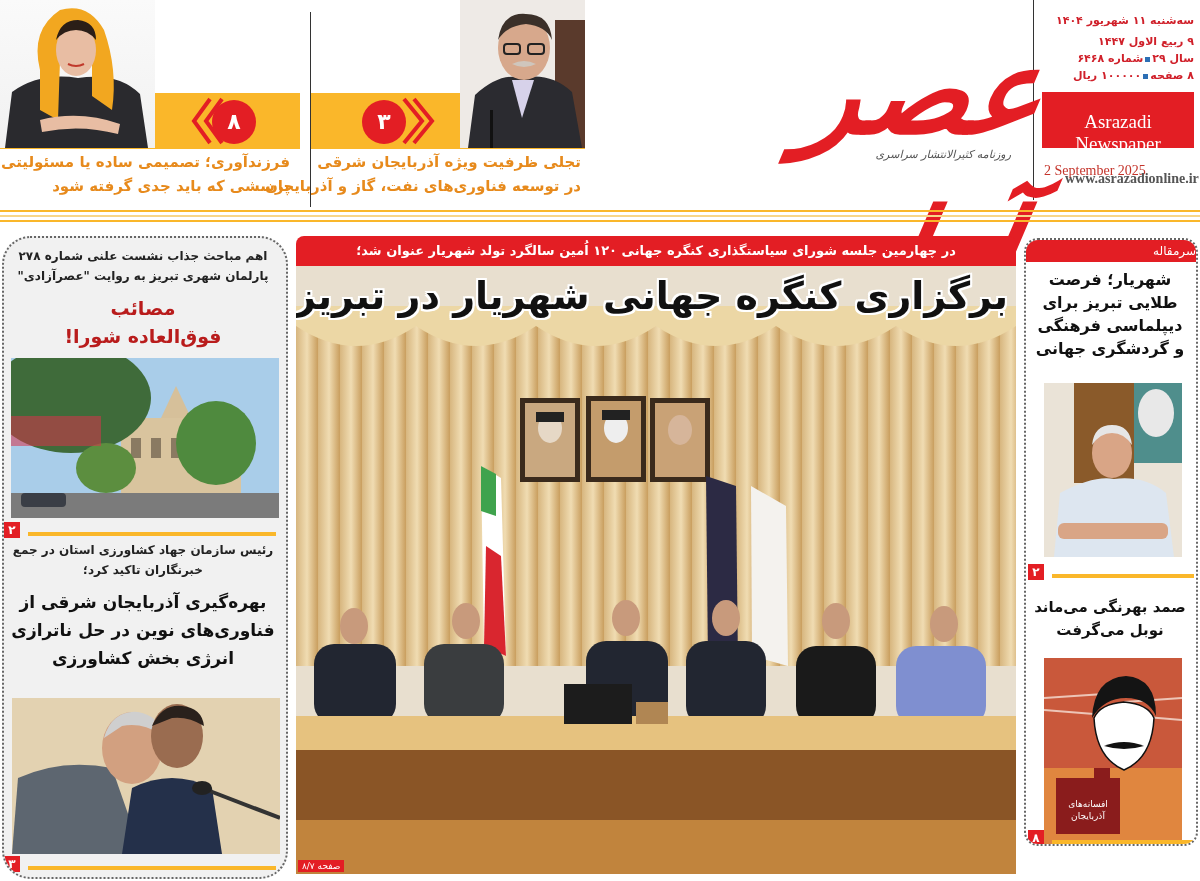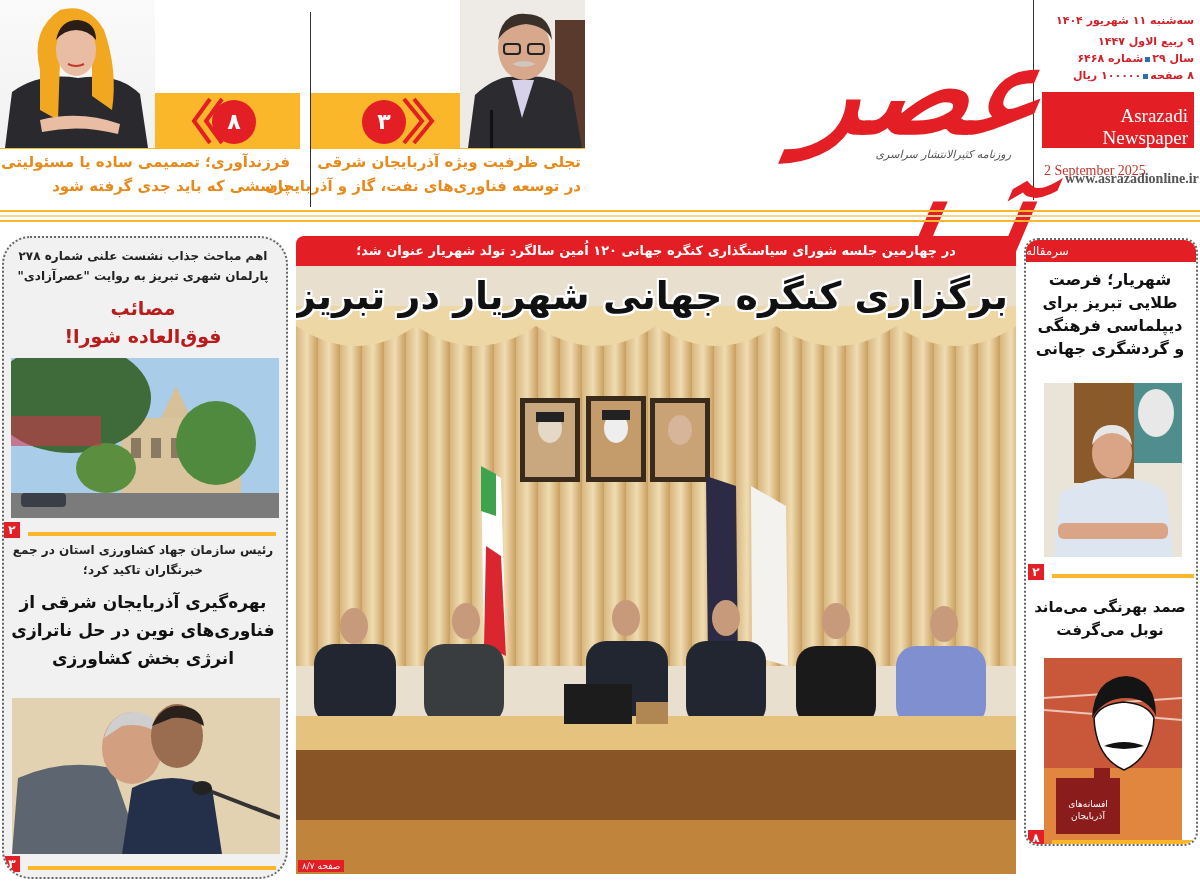--- a/index.html
+++ b/index.html
@@ -8,21 +8,21 @@
 
   
   .header { position: absolute; left: 0; top: 0; width: 1200px; height: 208px; }
   .masthead-info { position: absolute; left: 1033px; top: 0; width: 167px; height: 200px; border-left: 1px solid #333; }
   .info-line { position: absolute; right: 6px; font-size: 11px; color: #d0202a; font-weight: bold; white-space: nowrap; direction: rtl; }
   .info-line.l1 { top: 14px; }
   .info-line.l2 { top: 35px; }
   .info-line.l3 { top: 52px; }
   .info-line.l4 { top: 69px; }
   .info-line .sq { display: inline-block; width: 5px; height: 5px; background: #2c6fb5; margin: 0 2px; vertical-align: middle; }
-  .en-box { position: absolute; left: 8px; top: 92px; width: 152px; height: 56px; background: #e31e24; color: #fff; font-family: "Liberation Serif", serif; font-size: 19px; line-height: 22px; padding: 13px 6px; direction: ltr; text-align: right; }
+  .en-box { position: absolute; left: 8px; top: 92px; width: 152px; height: 56px; background: #e31e24; color: #fff; font-family: "Liberation Serif", serif; font-size: 19px; line-height: 22px; padding: 19px 6px; direction: ltr; text-align: center; }
   .en-date { position: absolute; left: 10px; top: 155px; color: #c4332a; font-family: "Liberation Serif", serif; font-size: 14px; direction: ltr; margin-top: 8px; }
   .en-url { position: absolute; left: 8px; top: 171px; color: #555; font-family: "Liberation Serif", serif; font-size: 14px; font-weight: bold; direction: ltr; margin-left: 23px; }
 
   .logo { position: absolute; left: 585px; top: 8px; width: 450px; height: 190px; }
   .logo-text { position: absolute; right: 6px; top: 4px; font-family: "DejaVu Serif", serif; font-style: italic; font-weight: bold; font-size: 118px; color: #e31e24; line-height: 160px; letter-spacing: -6px; transform: skewX(-10deg); }
   .logo-tagline { position: absolute; right: 24px; top: 140px; font-family: "DejaVu Serif", serif; font-style: italic; font-size: 11px; color: #555; }
 
   .teaser { position: absolute; top: 0; height: 208px; }
   .teaser-1 { left: 310px; width: 275px; }
   .teaser-2 { left: 0; width: 300px; }
@@ -49,21 +49,21 @@
   .left-kicker { position: absolute; right: 12px; top: 8px; width: 262px; text-align: center; font-size: 12px; font-weight: bold; color: #222; line-height: 20px; }
   .left-head { position: absolute; right: 12px; top: 56px; width: 262px; text-align: center; font-size: 19px; font-weight: bold; color: #b91c1c; line-height: 28px; }
   .photo { position: absolute; overflow: hidden; }
   .photo-street { left: 7px; top: 120px; width: 268px; height: 160px; background: linear-gradient(180deg,#9fc6e6 0%,#cfe1ee 35%,#d9c6a4 55%,#8f8b86 85%,#6d6d6d 100%); }
   .page-tag { position: absolute; width: 16px; height: 16px; background: #e31e24; color: #fff; font-size: 12px; font-weight: bold; line-height: 16px; text-align: center; }
   .yellow-bar { position: absolute; height: 4px; background: #fab72a; }
   .left-kicker-2 { position: absolute; right: 12px; top: 302px; width: 262px; text-align: center; font-size: 12px; font-weight: bold; color: #222; line-height: 20px; }
   .left-head-2 { position: absolute; right: 10px; top: 350px; width: 266px; text-align: center; font-size: 17px; font-weight: bold; color: #111; line-height: 28px; }
   .photo-men { left: 8px; top: 460px; width: 268px; height: 156px; background: linear-gradient(180deg,#e6d6b6 0%,#d8c7a7 55%,#c9b694 100%); }
 
-  .right-label { position: absolute; left: 0; top: 0; width: 100%; height: 22px; background: #e31e24; color: #fff; font-size: 12px; text-align: left; line-height: 22px; }
+  .right-label { position: absolute; left: 0; top: 0; width: 100%; height: 22px; background: #e31e24; color: #fff; font-size: 12px; text-align: right; line-height: 22px; }
   .right-head { position: absolute; right: 6px; top: 28px; width: 160px; text-align: center; font-size: 16px; font-weight: bold; color: #111; line-height: 23px; }
   .photo-writer { left: 18px; top: 143px; width: 138px; height: 174px; background: linear-gradient(180deg,#7a5c3f 0%,#a78962 40%,#d9d4cb 65%,#c6c1b7 100%); }
   .right-head-2 { position: absolute; right: 6px; top: 356px; width: 160px; text-align: center; font-size: 15px; font-weight: bold; color: #111; line-height: 23px; }
   .photo-book { left: 18px; top: 418px; width: 138px; height: 188px; background: linear-gradient(180deg,#c55a3e 0%,#d67549 50%,#e0894a 100%); }
 
   
   .main { position: absolute; left: 296px; top: 236px; width: 720px; height: 638px; }
   .main-kicker { position: absolute; left: 0; top: 0; width: 720px; height: 30px; background: #e31e24; color: #fff; font-size: 13px; font-weight: bold; text-align: center; line-height: 30px; border-radius: 8px 8px 0 0; }
   .main-photo { position: absolute; left: 0; top: 30px; width: 720px; height: 608px; overflow: hidden; background: linear-gradient(180deg,#e9dcbf 0%,#d3b27b 18%,#c99c58 55%,#a97a3f 75%,#8a5a2a 90%,#b87b3a 100%); }
   .main-headline { position: absolute; right: 8px; top: 8px; font-size: 38px; font-weight: bold; color: #111; white-space: nowrap; text-shadow: 2px 0 0 #fff, -2px 0 0 #fff, 0 2px 0 #fff, 0 -2px 0 #fff, 2px 2px 0 #fff, -2px -2px 0 #fff, 2px -2px 0 #fff, -2px 2px 0 #fff; }

